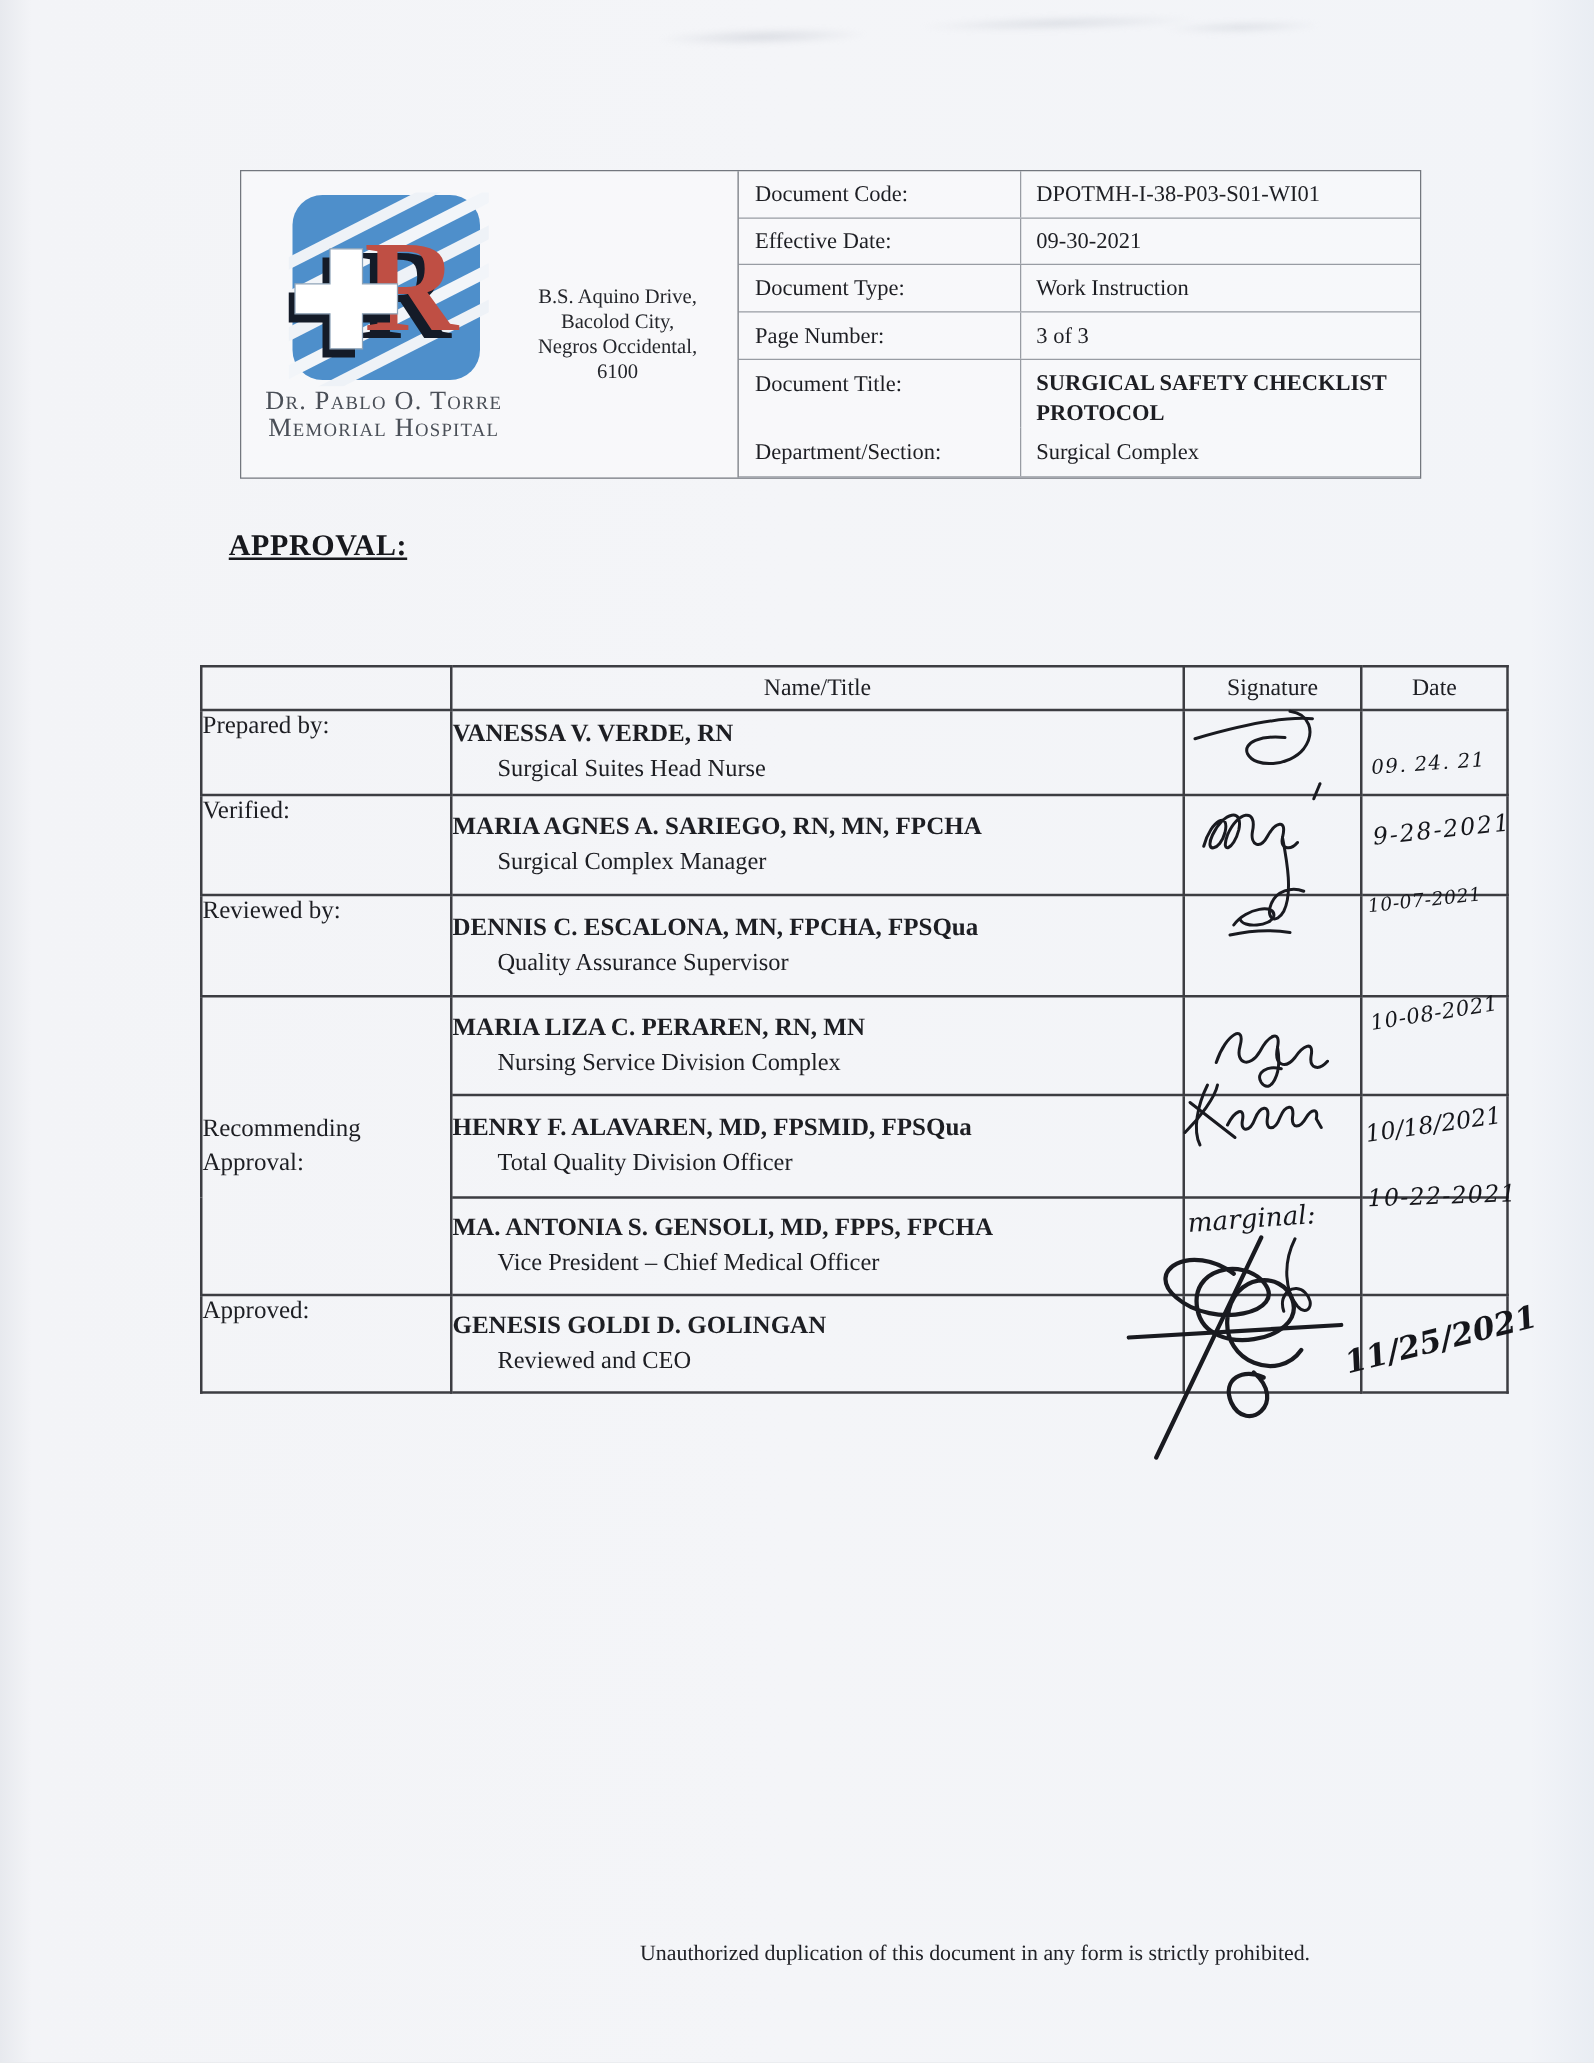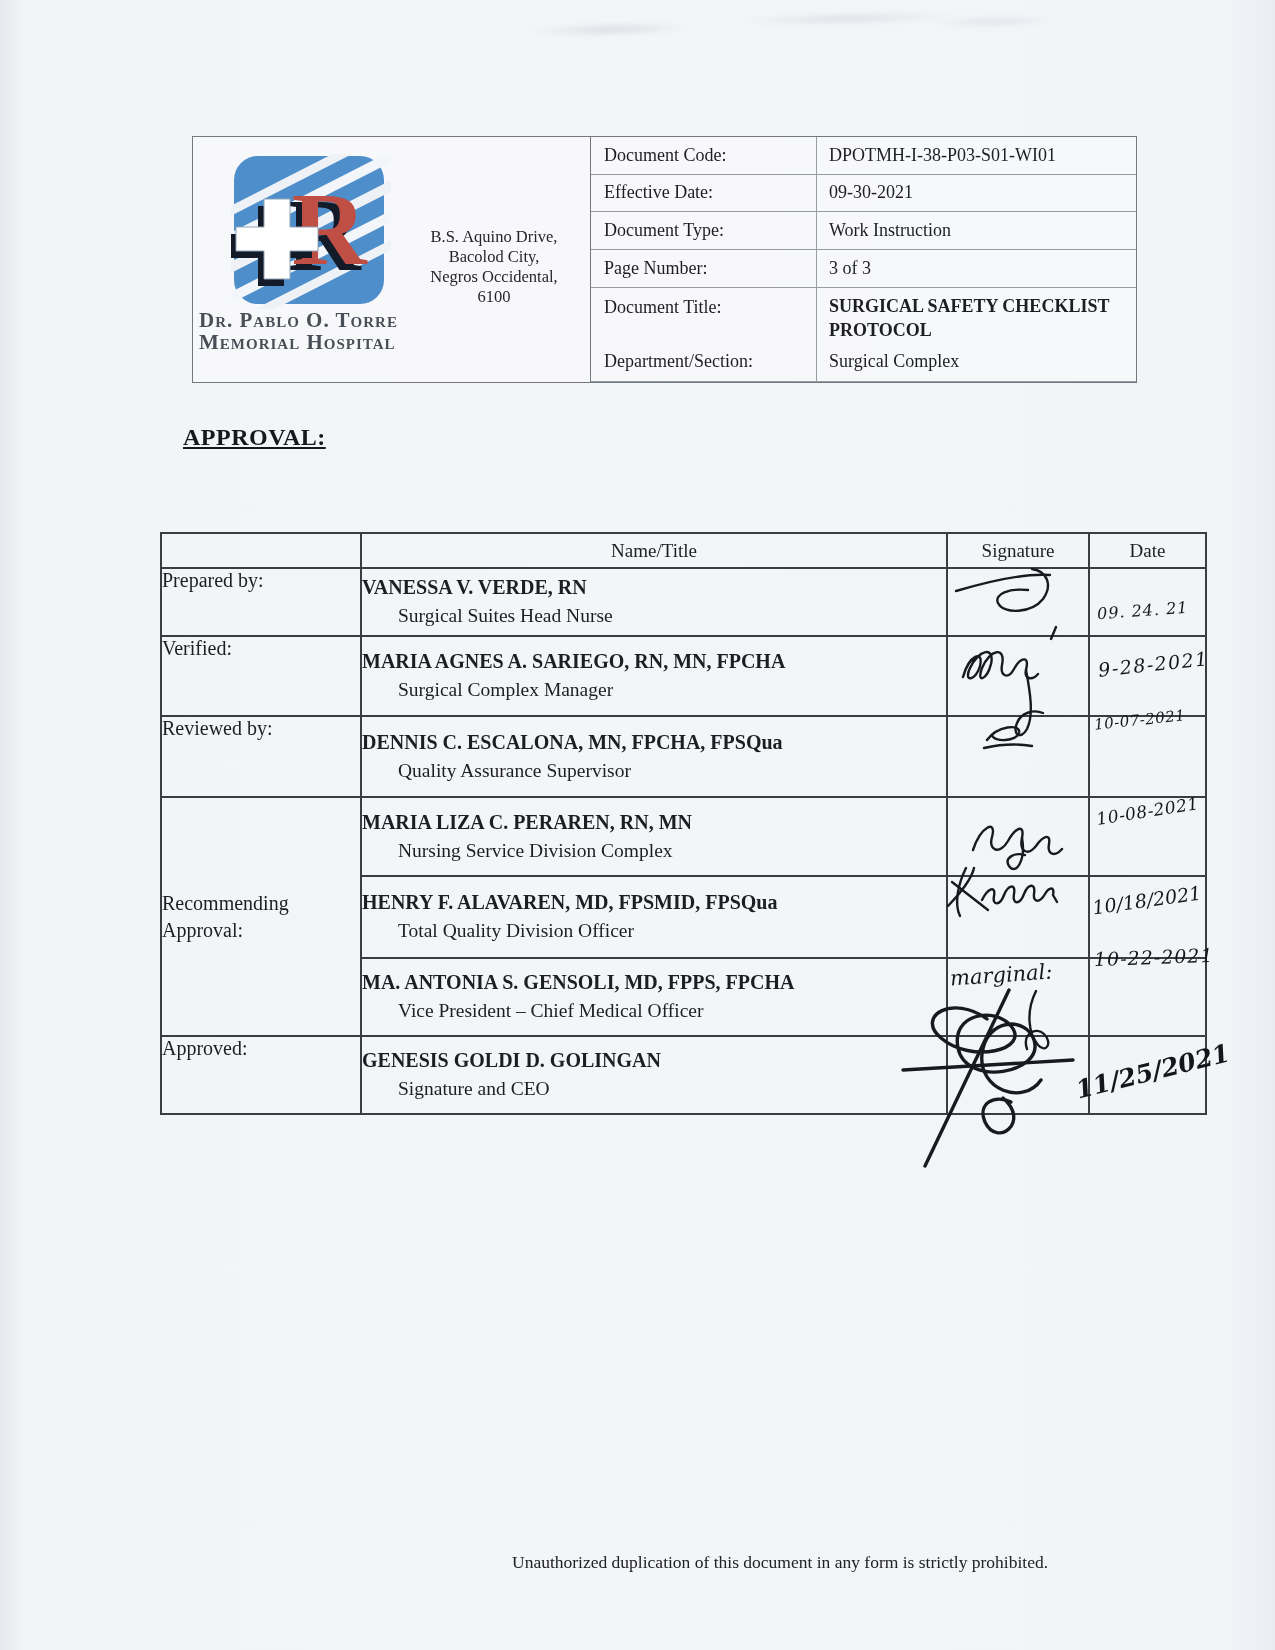--- a/index.html
+++ b/index.html
@@ -26,23 +26,23 @@
 
   
   .hdr {
     left:192px; top:136px; width:945px; height:247px;
     border:1.5px solid #73777e; display:flex; box-sizing:border-box;
     background:rgba(255,255,255,.35);
   }
   .hdr-left { width:398px; border-right:1.2px solid #73777e; position:relative; box-sizing:border-box; }
   .logo-wrap { position:absolute; left:38px; top:17px; width:160px; height:157px; }
   .hosp-name {
-    position:absolute; left:6px; top:172px; width:216px; text-align:left;
+    position:absolute; left:6px; top:172px; width:216px; text-align:center;
     font-variant:small-caps; font-size:21px; line-height:1.05; letter-spacing:1px;
-    color:#4a4f57; font-weight:700;
+    color:#4a4f57; font-weight:400;
   }
   .addr {
     position:absolute; left:228px; top:90px; width:146px; text-align:center;
     font-size:16.5px; line-height:1.22; color:#24262b;
   }
   .hdr-right { flex:1; display:flex; flex-direction:column; box-sizing:border-box; }
   .meta-row { display:flex; border-bottom:1px solid #989ca3; box-sizing:border-box; }
   .meta-row.m1 { height:41px; } .meta-row.m2 { height:39px; } .meta-row.m3 { height:41px; }
   .meta-row.m4 { height:41px; } .meta-row.m5 { height:43px; }
   .meta-row.m6 { flex:1; border-bottom:none; }
@@ -276,21 +276,21 @@
       </td>
       <td class="dt">
         <span class="hand d6">10-22-2021</span>
       </td>
     </tr>
 
     <tr class="r7">
       <td class="role">Approved:</td>
       <td class="who">
         <span class="nm">GENESIS GOLDI D. GOLINGAN</span>
-        <span class="tl">Signature and CEO</span>
+        <span class="tl">Reviewed and CEO</span>
       </td>
       <td class="sig">
         <svg class="big" style="left:-61px; top:-63px;" width="195" height="195" viewBox="0 0 195 195">
           <path d="M100,45 C66,20 28,42 54,64 C84,90 144,76 124,52 C107,32 64,40 71,74 C79,114 158,99 147,66 C139,42 99,44 95,80 C91,116 136,132 154,106"></path>
           <path d="M16,96 L186,86"></path>
           <path d="M122,16 L38,192"></path>
           <path d="M116,124 C144,148 110,174 98,148 C90,129 108,120 124,128"></path>
         </svg>
       </td>
       <td class="dt">

